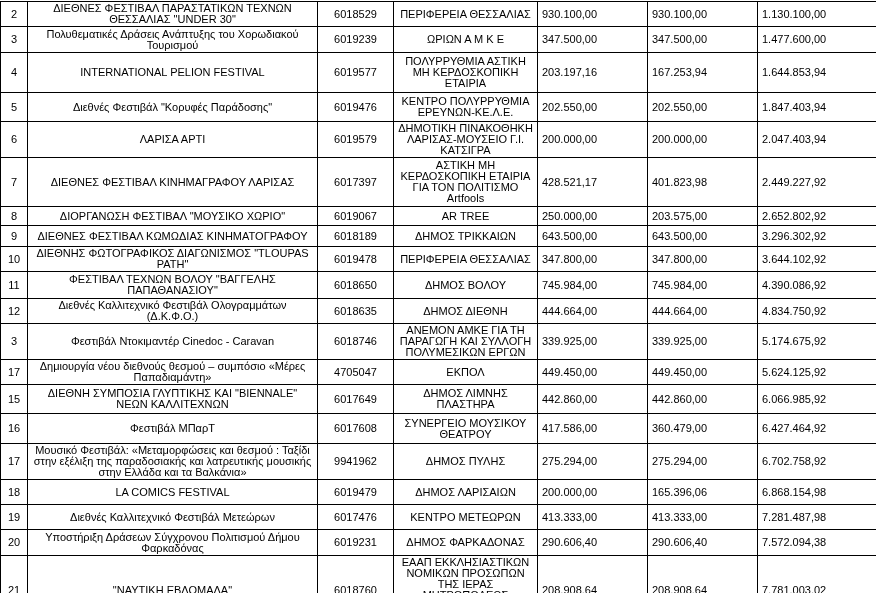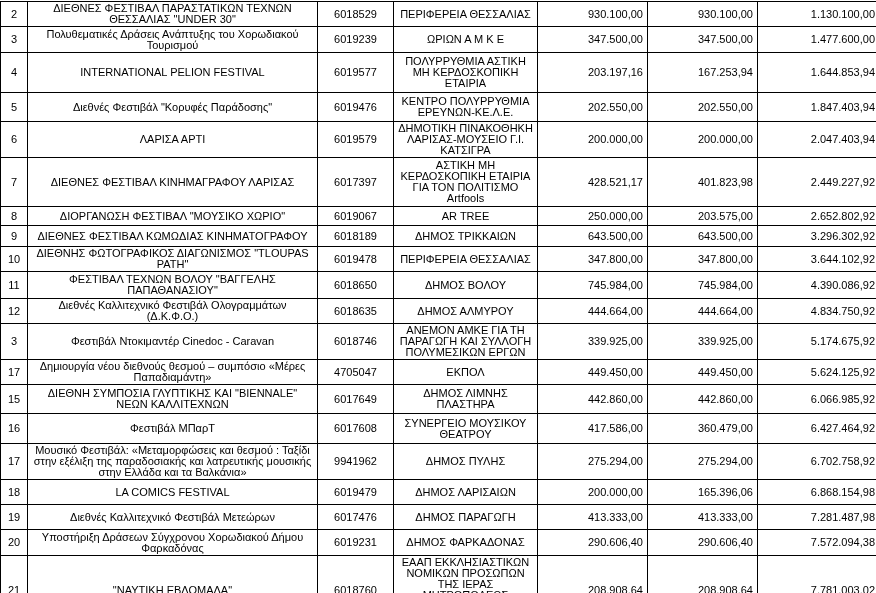--- a/index.html
+++ b/index.html
@@ -28,21 +28,21 @@
     font-size: 11px;
     line-height: 11px;
     vertical-align: middle;
     padding: 1px 4px;
     word-wrap: break-word;
   }
   td.num   { text-align: center; padding: 1px 1px; }
   td.title { text-align: center; padding-left: 6px; padding-right: 5px; }
   td.code  { text-align: center; }
   td.org   { text-align: center; padding-left: 5px; padding-right: 9px; }
-  td.amt   { text-align: right; padding-right: 6px; white-space: nowrap; }
+  td.amt   { padding-right: 6px; white-space: nowrap; }
 </style>
 </head>
 <body>
 
 <div class="viewport">
   <table class="funding">
     <colgroup>
       <col style="width:27px">
       <col style="width:290px">
       <col style="width:76px">
@@ -139,21 +139,21 @@
     <td class="code">6018650</td>
     <td class="org">ΔΗΜΟΣ ΒΟΛΟΥ</td>
     <td class="amt">745.984,00</td>
     <td class="amt">745.984,00</td>
     <td class="amt">4.390.086,92</td>
   </tr>
         <tr style="height: 23px;">
     <td class="num">12</td>
     <td class="title">Διεθνές Καλλιτεχνικό Φεστιβάλ Ολογραμμάτων (Δ.Κ.Φ.Ο.)</td>
     <td class="code">6018635</td>
-    <td class="org">ΔΗΜΟΣ ΑΛΜΥΡΟΥ</td>
+    <td class="org">ΔΗΜΟΣ ΔΙΕΘΝΗ</td>
     <td class="amt">444.664,00</td>
     <td class="amt">444.664,00</td>
     <td class="amt">4.834.750,92</td>
   </tr>
         <tr style="height: 35px;">
     <td class="num">3</td>
     <td class="title">Φεστιβάλ Ντοκιμαντέρ Cinedoc - Caravan</td>
     <td class="code">6018746</td>
     <td class="org">ΑΝΕΜΟΝ ΑΜΚΕ ΓΙΑ ΤΗ ΠΑΡΑΓΩΓΗ ΚΑΙ ΣΥΛΛΟΓΗ ΠΟΛΥΜΕΣΙΚΩΝ ΕΡΓΩΝ</td>
     <td class="amt">339.925,00</td>
@@ -202,28 +202,28 @@
     <td class="code">6019479</td>
     <td class="org">ΔΗΜΟΣ ΛΑΡΙΣΑΙΩΝ</td>
     <td class="amt">200.000,00</td>
     <td class="amt">165.396,06</td>
     <td class="amt">6.868.154,98</td>
   </tr>
         <tr style="height: 25px;">
     <td class="num">19</td>
     <td class="title">Διεθνές Καλλιτεχνικό Φεστιβάλ Μετεώρων</td>
     <td class="code">6017476</td>
-    <td class="org">ΔΗΜΟΣ ΠΑΡΑΓΩΓΗ</td>
+    <td class="org">ΚΕΝΤΡΟ ΜΕΤΕΩΡΩΝ</td>
     <td class="amt">413.333,00</td>
     <td class="amt">413.333,00</td>
     <td class="amt">7.281.487,98</td>
   </tr>
         <tr style="height: 26px;">
     <td class="num">20</td>
-    <td class="title">Υποστήριξη Δράσεων Σύγχρονου Χορωδιακού Δήμου Φαρκαδόνας</td>
+    <td class="title">Υποστήριξη Δράσεων Σύγχρονου Πολιτισμού Δήμου Φαρκαδόνας</td>
     <td class="code">6019231</td>
     <td class="org">ΔΗΜΟΣ ΦΑΡΚΑΔΟΝΑΣ</td>
     <td class="amt">290.606,40</td>
     <td class="amt">290.606,40</td>
     <td class="amt">7.572.094,38</td>
   </tr>
         <tr style="height: 68px;">
     <td class="num">21</td>
     <td class="title">"ΝΑΥΤΙΚΗ ΕΒΔΟΜΑΔΑ"</td>
     <td class="code">6018760</td>

